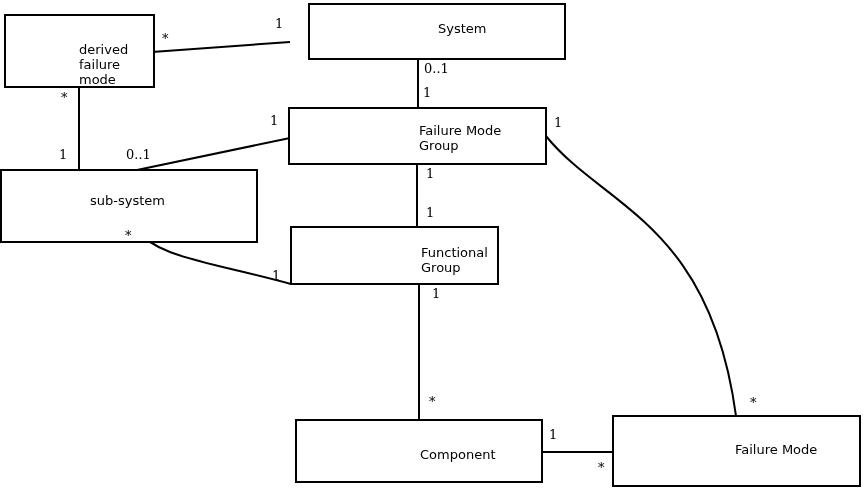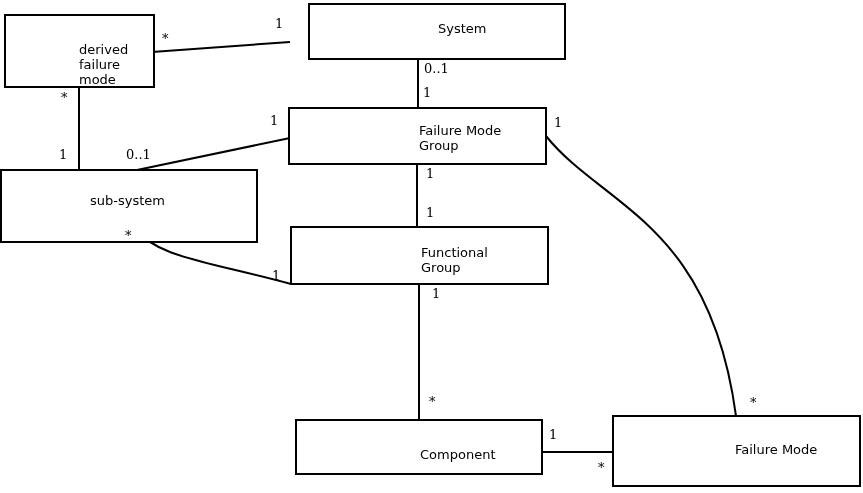--- a/index.html
+++ b/index.html
@@ -75,26 +75,26 @@
 
   <div class="entity" style="left:288px; top:107px; width:259px; height:58px;">
     <div class="entity-label" style="left:129px; top:14px;">Failure Mode
 Group</div>
   </div>
 
   <div class="entity" style="left:0px; top:169px; width:258px; height:74px;">
     <div class="entity-label" style="left:88px; top:22px;">sub-system</div>
   </div>
 
-  <div class="entity" style="left:290px; top:226px; width:259px; height:59px;">
+  <div class="entity" style="left:290px; top:226px; width:209px; height:59px;">
     <div class="entity-label" style="left:129px; top:17px;">Functional
 Group</div>
   </div>
 
-  <div class="entity" style="left:295px; top:419px; width:248px; height:56px;">
+  <div class="entity" style="left:295px; top:419px; width:248px; height:64px;">
     <div class="entity-label" style="left:123px; top:26px;">Component</div>
   </div>
 
   <div class="entity" style="left:612px; top:415px; width:249px; height:72px;">
     <div class="entity-label" style="left:121px; top:25px;">Failure Mode</div>
   </div>
 
   <span class="mult" style="left:162px; top:31px;">*</span>
   <span class="mult" style="left:275px; top:16px;">1</span>
 

